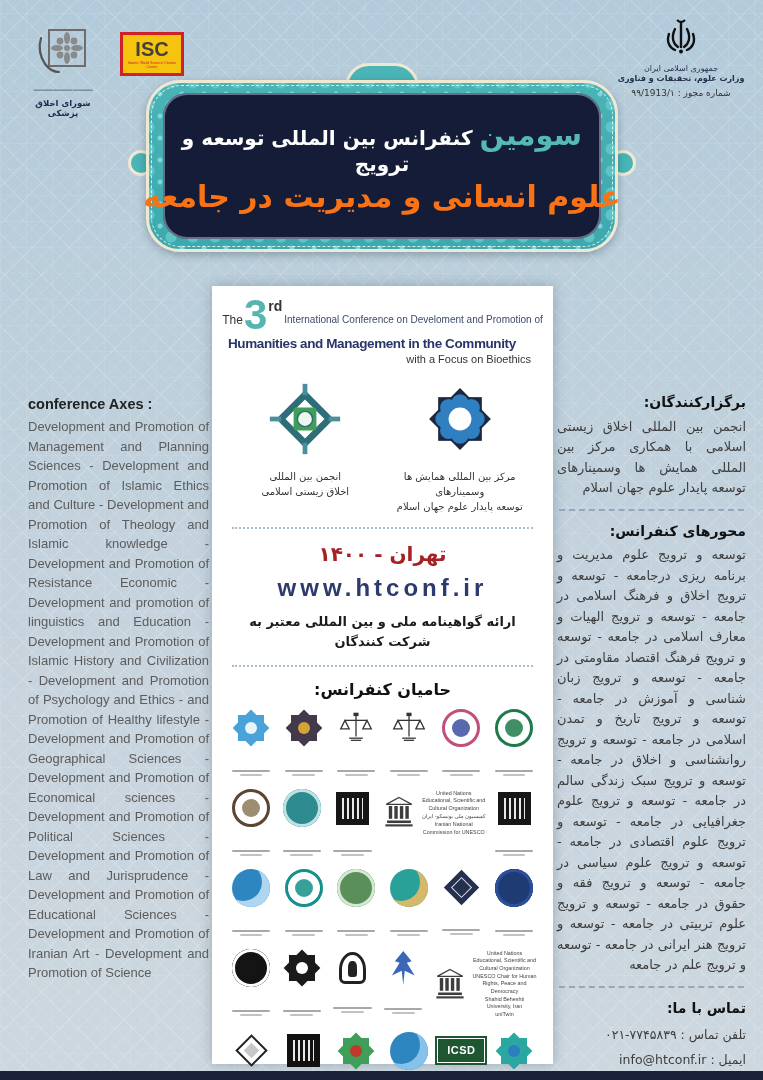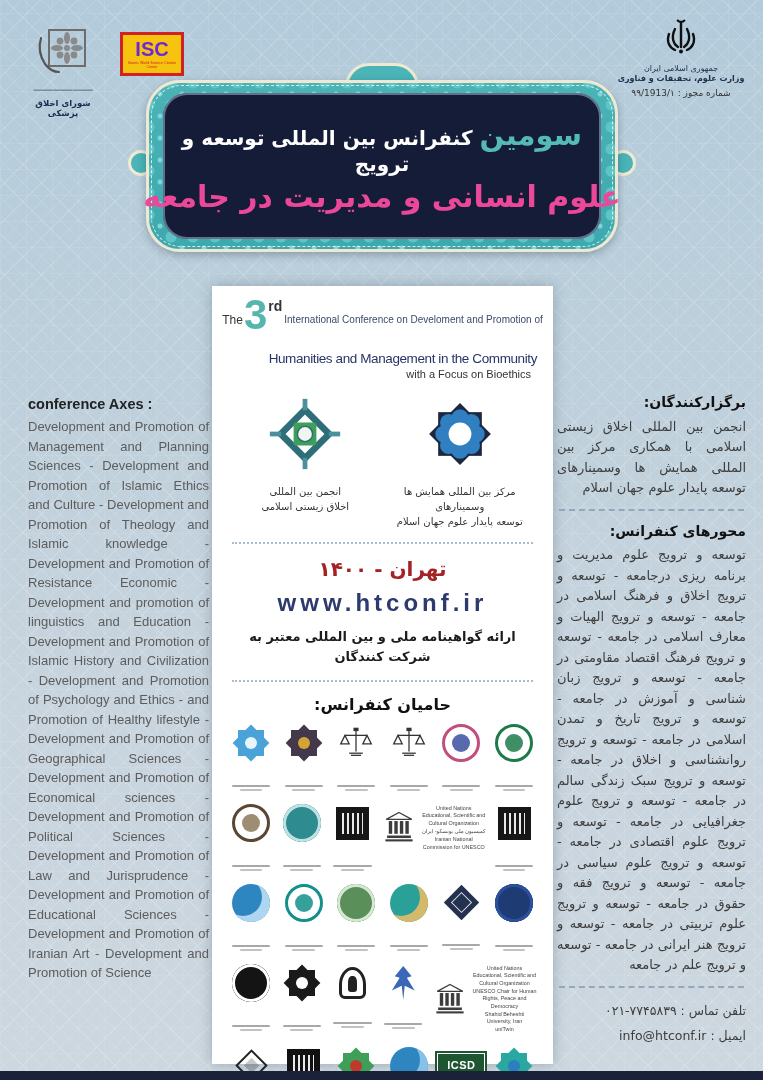--- a/index.html
+++ b/index.html
@@ -19,21 +19,21 @@
       repeating-linear-gradient(90deg, rgba(255,255,255,.18) 0 1px, transparent 1px 26px);
   }
 
   
   .top-left{ position:absolute; left:20px; top:24px; display:flex; gap:14px; align-items:flex-start; z-index:3;}
   .emblem-med{ width:86px; text-align:center; }
   .emblem-med .cap{ font-size:8.5px; font-weight:bold; color:#1d2a4f; margin-top:4px; }
   .emblem-med .cap2{ font-size:7px; color:#44506e; margin-top:1px; }
   .isc-box{ width:64px; height:44px; margin-top:8px; background:#f6c40e; border:3px solid #cf2128;
     display:flex; flex-direction:column; align-items:center; justify-content:center; }
-  .isc-box .isc-t{ font:900 20px "Liberation Sans",sans-serif; color:#6d28d9; line-height:1; }
+  .isc-box .isc-t{ font:900 20px "Liberation Sans",sans-serif; color:#404040; line-height:1; }
   .isc-box .isc-s{ font:400 3.6px "Liberation Sans",sans-serif; color:#cf2128; margin-top:2px; text-align:center; }
 
   .top-right{ position:absolute; right:16px; top:18px; width:132px; text-align:center; z-index:3; }
   .top-right .gov1{ font-size:8px; color:#22304f; margin-top:2px; }
   .top-right .gov2{ font-size:8px; font-weight:bold; color:#22304f; margin-top:1px; }
   .top-right .lic{ font-size:9px; color:#333; margin-top:5px; direction:rtl; }
 
   
   .frame-crown{ position:absolute; left:50%; top:63px; transform:translateX(-50%);
     width:74px; height:24px; background:#4ab4b6; border:3px solid #efe8d2; border-bottom:none;
@@ -51,35 +51,35 @@
   }
   .frame::before{ content:""; position:absolute; inset:2px; border:1px dashed rgba(255,255,250,.8); border-radius:30px; }
   .banner{
     position:absolute; inset:10px 14px; background:#141c38; border-radius:24px;
     box-shadow:inset 0 0 0 2px rgba(200,215,235,.45);
     display:flex; flex-direction:column; align-items:center; justify-content:center;
     direction:rtl; text-align:center;
   }
   .banner .l1{ font-size:20px; font-weight:bold; color:#fff; line-height:1.2; }
   .banner .l1 .hi{ font-size:29px; color:#56bab4; }
-  .banner .l2{ font-size:30px; font-weight:bold; color:#ec4899; margin-top:3px; white-space:nowrap; }
+  .banner .l2{ font-size:30px; font-weight:bold; color:#f97316; margin-top:3px; white-space:nowrap; }
   .banner .l3{ font-size:18px; font-weight:bold; color:#56bab4; margin-top:6px; }
 
   
   .card{
     position:absolute; left:212px; top:286px; width:341px; height:778px; background:#fff;
     box-shadow:0 0 12px rgba(40,60,80,.3); padding:10px 16px 8px; z-index:2;
   }
   .et{ font-family:"Liberation Sans",sans-serif; color:#333; }
   .et-l1{ display:flex; align-items:flex-start; justify-content:center; }
   .et-the{ font-size:12px; margin-top:17px; color:#333; }
   .et-num{ font-size:42px; font-weight:bold; color:#56b5ae; line-height:.9; margin:0 1px; }
   .et-ord{ font-size:14px; font-weight:bold; color:#333; margin-top:2px; }
   .et-t1{ font-size:10px; margin-top:18px; margin-left:2px; color:#3c4a6b; white-space:nowrap; }
-  .et-l2{ font-size:13.5px; font-weight:normal; color:#273569; text-align:right; letter-spacing:-.4px; white-space:nowrap; margin-top:17px; }
+  .et-l2{ font-size:13.5px; font-weight:bold; color:#273569; text-align:left; letter-spacing:-.4px; white-space:nowrap; margin-top:2px; }
   .et-l3{ font-size:11px; color:#333; text-align:right; padding-right:6px; margin-top:2px; }
 
   .orgs{ display:flex; justify-content:space-around; margin-top:16px; }
   .org{ width:152px; text-align:center; }
   .org .oc{ font-size:10px; color:#333; line-height:1.5; margin-top:8px; direction:rtl; }
 
   .dotsep{ border-top:2px dotted #a9bccf; margin:13px 4px; }
   .city{ font-size:20px; font-weight:bold; color:#a42125; text-align:center; direction:rtl; margin-top:4px; }
   .site{ font:700 24px "Liberation Sans",sans-serif; color:#2c3a6d; letter-spacing:4px; text-align:center; margin-top:8px; }
   .cert{ font-size:13px; font-weight:bold; color:#1b1b1b; text-align:center; direction:rtl; line-height:1.55; margin-top:10px; }
@@ -461,20 +461,21 @@
     <div>Development and Promotion of Management and Planning Sciences - Development and Promotion of Islamic Ethics and Culture - Development and Promotion of Theology and Islamic knowledge - Development and Promotion of Resistance Economic - Development and promotion of linguistics and Education - Development and Promotion of Islamic History and Civilization - Development and Promotion of Psychology and Ethics - and Promotion of Healthy lifestyle - Development and Promotion of Geographical Sciences - Development and Promotion of Economical sciences - Development and Promotion of Political Sciences - Development and Promotion of Law and Jurisprudence - Development and Promotion of Educational Sciences - Development and Promotion of Iranian Art - Development and Promotion of Science</div>
   </div>
 
   <div class="fa-col">
     <h3>برگزارکنندگان:</h3>
     <div>انجمن بین المللی اخلاق زیستی اسلامی با همکاری مرکز بین المللی همایش ها وسمینارهای توسعه پایدار علوم جهان اسلام</div>
     <div class="dashsep"></div>
     <h3>محورهای کنفرانس:</h3>
     <div>توسعه و ترویج علوم مدیریت و برنامه ریزی درجامعه - توسعه و ترویج اخلاق و فرهنگ اسلامی در جامعه - توسعه و ترویج الهیات و معارف اسلامی در جامعه - توسعه و ترویج فرهنگ اقتصاد مقاومتی در جامعه - توسعه و ترویج زبان شناسی و آموزش در جامعه - توسعه و ترویج تاریخ و تمدن اسلامی در جامعه - توسعه و ترویج روانشناسی و اخلاق در جامعه - توسعه و ترویج سبک زندگی سالم در جامعه - توسعه و ترویج علوم جغرافیایی در جامعه - توسعه و ترویج علوم اقتصادی در جامعه - توسعه و ترویج علوم سیاسی در جامعه - توسعه و ترویج فقه و حقوق در جامعه - توسعه و ترویج علوم تربیتی در جامعه - توسعه و ترویج هنر ایرانی در جامعه - توسعه و ترویج علم در جامعه</div>
     <div class="dashsep"></div>
+    <h3>تماس با ما:</h3>
     <div class="contact-line">
       <span>تلفن تماس :</span>
       <span dir="ltr">۰۲۱-۷۷۴۵۸۳۹</span>
     </div>
     <div class="contact-line">
       <span>ایمیل :</span>
       <span dir="ltr">info@htconf.ir</span>
     </div>
   </div>
 

